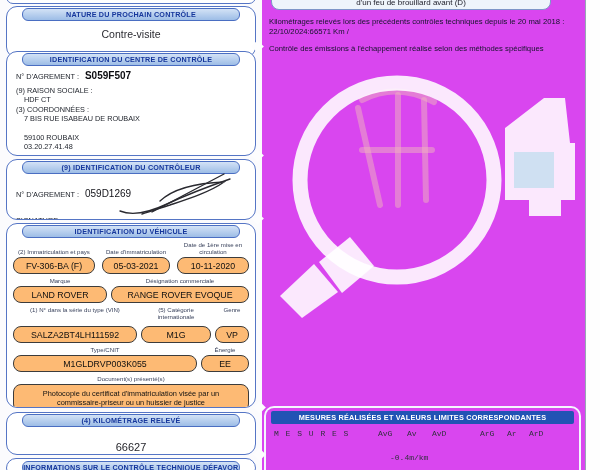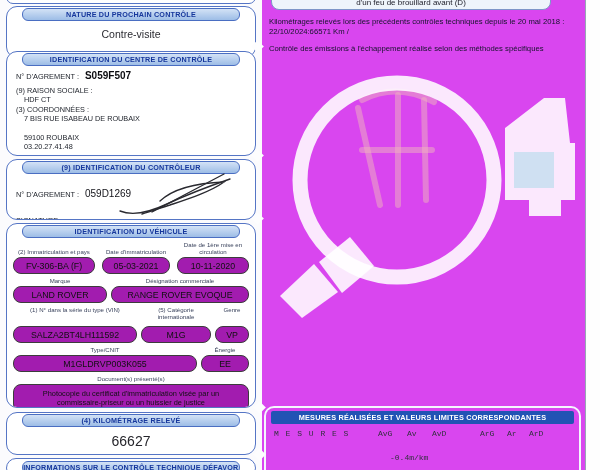--- a/index.html
+++ b/index.html
@@ -8,21 +8,21 @@
 
   
   .left{position:absolute;left:0;top:0;width:262px;height:470px;background:#fbfbfd;}
   .sec{position:absolute;left:6px;width:250px;background:#fff;border:1.6px solid #5575c5;
        border-radius:11px;box-sizing:border-box;overflow:hidden;}
   .pill{margin:1px auto 0;width:87%;background:linear-gradient(180deg,#d3e2f6,#9dbde6);
         border:1px solid #4a6ec2;border-radius:6px;font-size:7.2px;font-weight:bold;
         color:#16379c;text-align:center;line-height:11px;height:11px;letter-spacing:.2px;
         white-space:nowrap;overflow:hidden;}
   .lab{font-size:6.1px;color:#39425c;text-align:center;line-height:1.15;}
-  .fbox{border:1.3px solid #3c3c3c;border-radius:8px;background:#a21caf;font-size:8.8px;
+  .fbox{border:1.3px solid #3c3c3c;border-radius:8px;background:#fdba74;font-size:8.8px;
         color:#101010;display:flex;align-items:center;justify-content:center;height:17px;
         box-sizing:border-box;white-space:nowrap;}
   .vrow{display:flex;justify-content:space-between;padding:0 6px;}
   .tline{font-size:7.3px;color:#22262e;padding-left:9px;line-height:1.3;}
   .tindent{padding-left:17px;}
   .dia{position:absolute;width:9px;height:9px;background:#fdfdfe;transform:rotate(45deg);z-index:5;}
 
   
   .right{position:absolute;left:262px;top:0;width:324px;height:470px;background:#d946ef;
          box-sizing:border-box;border-right:1.5px solid #98a6b6;overflow:hidden;}
@@ -131,21 +131,21 @@
 
       <div class="lab" style="margin-top:3px;">Document(s) présenté(s)</div>
       <div class="vrow" style="margin-top:2px;">
         <div class="fbox" style="width:238px;height:28px;white-space:normal;font-size:7.4px;
                     text-align:center;padding:0 8px;line-height:1.25;">Photocopie du certificat d'immatriculation visée par un commissaire-priseur ou un huissier de justice</div>
       </div>
     </div>
 
     <div class="sec" style="top:412px;height:43px;">
       <div class="pill">(4) KILOMÉTRAGE RELEVÉ</div>
-      <div style="margin-top:6px;text-align:center;font-size:14px;color:#26262c;">66627</div>
+      <div style="margin-top:14px;text-align:center;font-size:11px;color:#26262c;">66627</div>
     </div>
 
     <div class="sec" style="top:458px;height:20px;">
       <div class="pill" style="margin-top:2px;">INFORMATIONS SUR LE CONTRÔLE TECHNIQUE DÉFAVORABLE</div>
     </div>
   </div>
 
   <div class="dia" style="left:253px;top:42px;"></div>
   <div class="dia" style="left:253px;top:151px;"></div>
   <div class="dia" style="left:253px;top:214px;"></div>

